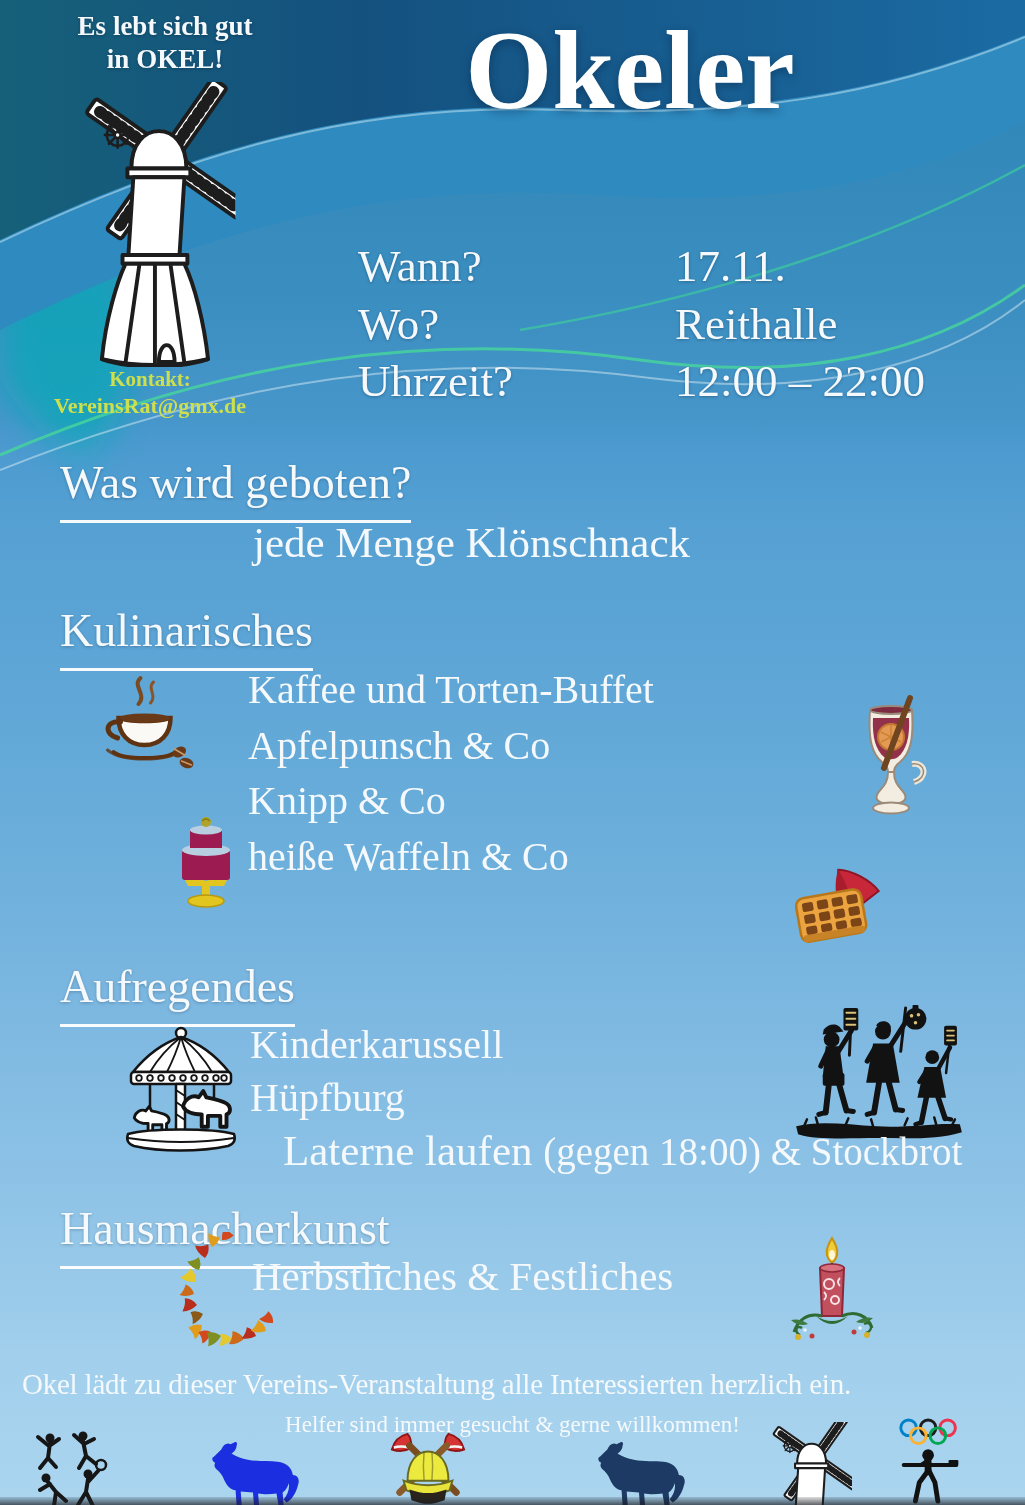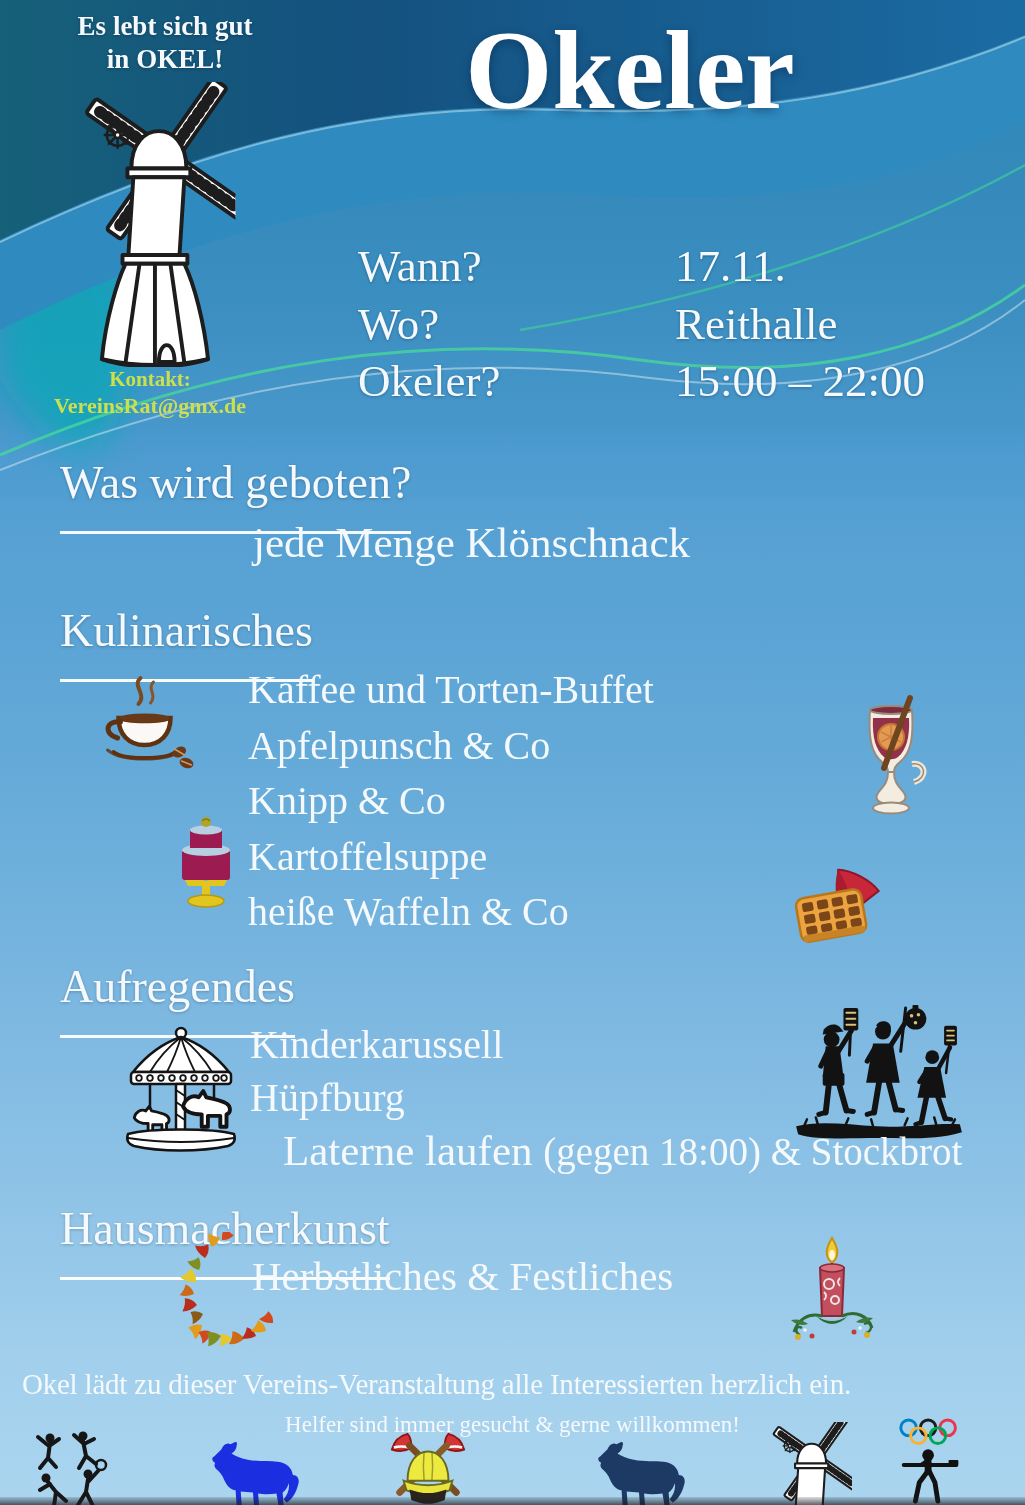--- a/index.html
+++ b/index.html
@@ -13,21 +13,21 @@
   .tagline{left:40px;top:10px;width:250px;text-align:center;font-size:27px;font-weight:bold;line-height:1.22;text-shadow:0 1px 3px rgba(0,20,40,.35);}
   .windmill-main{left:68px;top:82px;width:168px;height:285px;}
   .contact{left:18px;top:366px;width:264px;text-align:center;color:#cddf4d;font-weight:bold;line-height:1.25;}
   .contact .lbl{font-size:21px;}
   .contact .eml{font-size:22px;}
   .title{left:280px;top:0;width:700px;text-align:center;font-weight:bold;color:#ffffff;text-shadow:0 3px 10px rgba(0,25,55,.4);}
   .title-line1{position:absolute;left:0;top:14px;width:700px;font-size:112px;line-height:1;}
   .title-line2{position:absolute;left:0;top:140px;width:700px;font-size:112px;line-height:1;}
   .qa{left:358px;top:238px;display:grid;grid-template-columns:317px auto;font-size:45px;line-height:57.5px;text-shadow:0 1px 3px rgba(0,20,40,.3);}
   .heading{font-size:46px;line-height:1.1;text-shadow:0 1px 3px rgba(0,20,40,.25);}
-  .heading .hu{display:inline-block;padding-bottom:22px;border-bottom:3px solid rgba(255,255,255,.95);}
+  .heading .hu{display:inline-block;padding-bottom:11px;border-bottom:3px solid rgba(255,255,255,.95);}
   .sub-line{font-size:43px;}
   .list{width:600px;text-align:left;font-size:40px;line-height:55.5px;}
   .lantern{white-space:nowrap;font-size:43px;}
   .lantern .small{font-size:39px;}
   .herbst{font-size:41px;}
   .invite{left:0;top:1368px;width:873px;text-align:center;font-size:29px;letter-spacing:-0.2px;}
   .helper{left:0;top:1412px;width:1025px;text-align:center;font-size:23px;}
   .bottom-edge{left:0;top:1497px;width:1025px;height:8px;background:linear-gradient(180deg,rgba(30,32,38,.15),rgba(28,30,36,.7));}
   svg{display:block;}
 </style>
@@ -122,22 +122,22 @@
 
   <div class="abs title" style="height:270px;">
     <div class="title-line1">Okeler</div>
   </div>
 
   <div class="abs qa">
     <span>Wann?</span>
     <span>17.11.</span>
     <span>Wo?</span>
     <span>Reithalle</span>
-    <span>Okeler?</span>
-    <span>15:00 – 22:00</span>
+    <span>Uhrzeit?</span>
+    <span>12:00 – 22:00</span>
   </div>
 
   <div class="abs heading" style="left:60px;top:458px;">
     <span class="hu">Was wird geboten?</span>
   </div>
   <div class="abs sub-line" style="left:253px;top:518px;">jede Menge Klönschnack</div>
 
   <div class="abs heading" style="left:60px;top:606px;">
     <span class="hu">Kulinarisches</span>
   </div>
@@ -155,21 +155,20 @@
       <ellipse cx="86" cy="80" rx="7" ry="5" fill="#6a3a18" transform="rotate(-30 86 80)"></ellipse>
       <ellipse cx="93" cy="91" rx="7" ry="5" fill="#6a3a18" transform="rotate(20 93 91)"></ellipse>
       <path d="M81,77 L91,83 M88,89 L98,93" stroke="#c89a6a" stroke-width="1.5"></path>
     </g>
   </svg>
 
   <div class="abs list" style="left:248px;top:662px;">
     <div>Kaffee und Torten-Buffet</div>
     <div>Apfelpunsch &amp; Co</div>
     <div>Knipp &amp; Co</div>
-    <div>Kartoffelsuppe</div>
     <div>heiße Waffeln &amp; Co</div>
   </div>
 
   <svg class="abs" style="left:848px;top:692px;width:88px;height:132px;" viewBox="0 0 88 132">
     <path d="M22,18 C20,48 24,62 34,70 C38,73 40,76 40,80 L46,80 C46,76 48,73 52,70 C62,62 66,48 64,18 Z" fill="#f3ece0" stroke="#9a8a7a" stroke-width="2"></path>
     <path d="M25,26 C24,46 28,58 36,65 C40,68 46,68 50,65 C58,58 62,46 61,26 Z" fill="#93304a"></path>
     <circle cx="43" cy="45" r="13" fill="#e8a055" stroke="#c67c30" stroke-width="2" opacity="0.95"></circle>
     <path d="M43,33 L43,57 M33,40 L53,50 M33,50 L53,40" stroke="#c67c30" stroke-width="1.5" opacity="0.8"></path>
     <ellipse cx="43" cy="18" rx="21" ry="4" fill="#7e2a40" stroke="#9a8a7a" stroke-width="2"></ellipse>
     <line x1="62" y1="6" x2="36" y2="76" stroke="#6e4520" stroke-width="6" stroke-linecap="round"></line>

